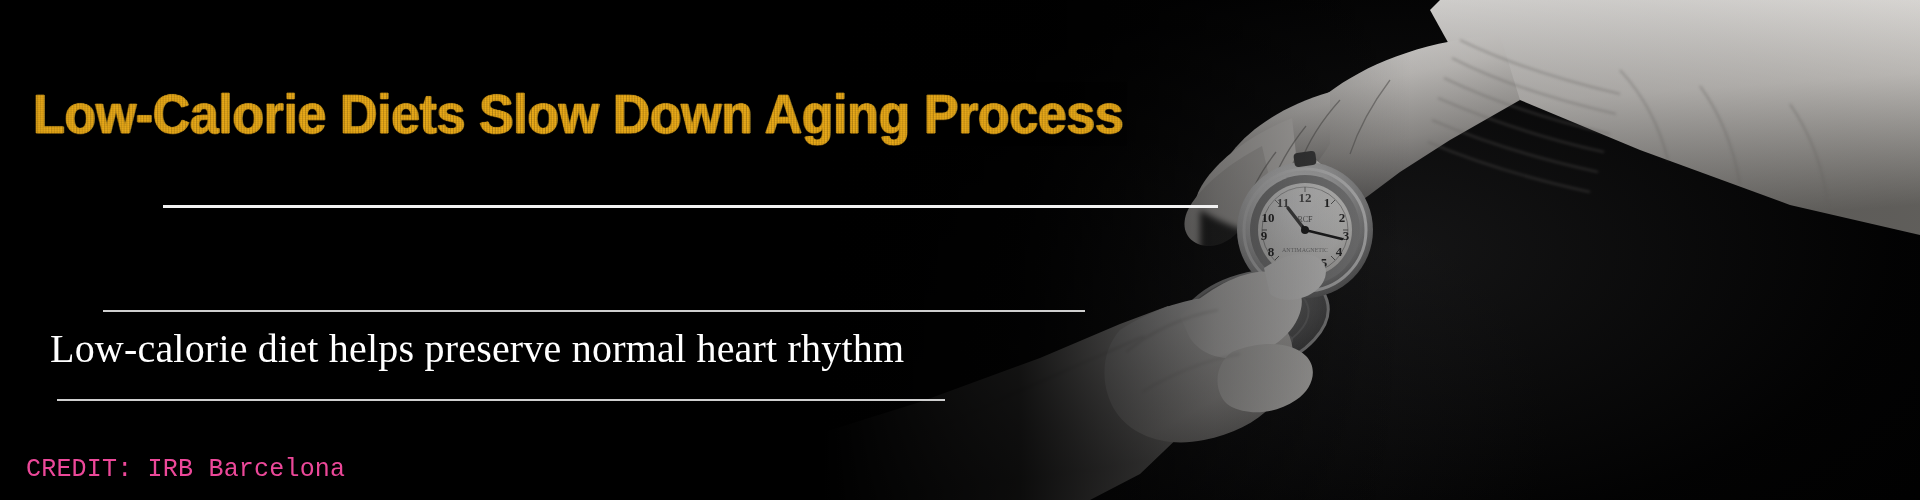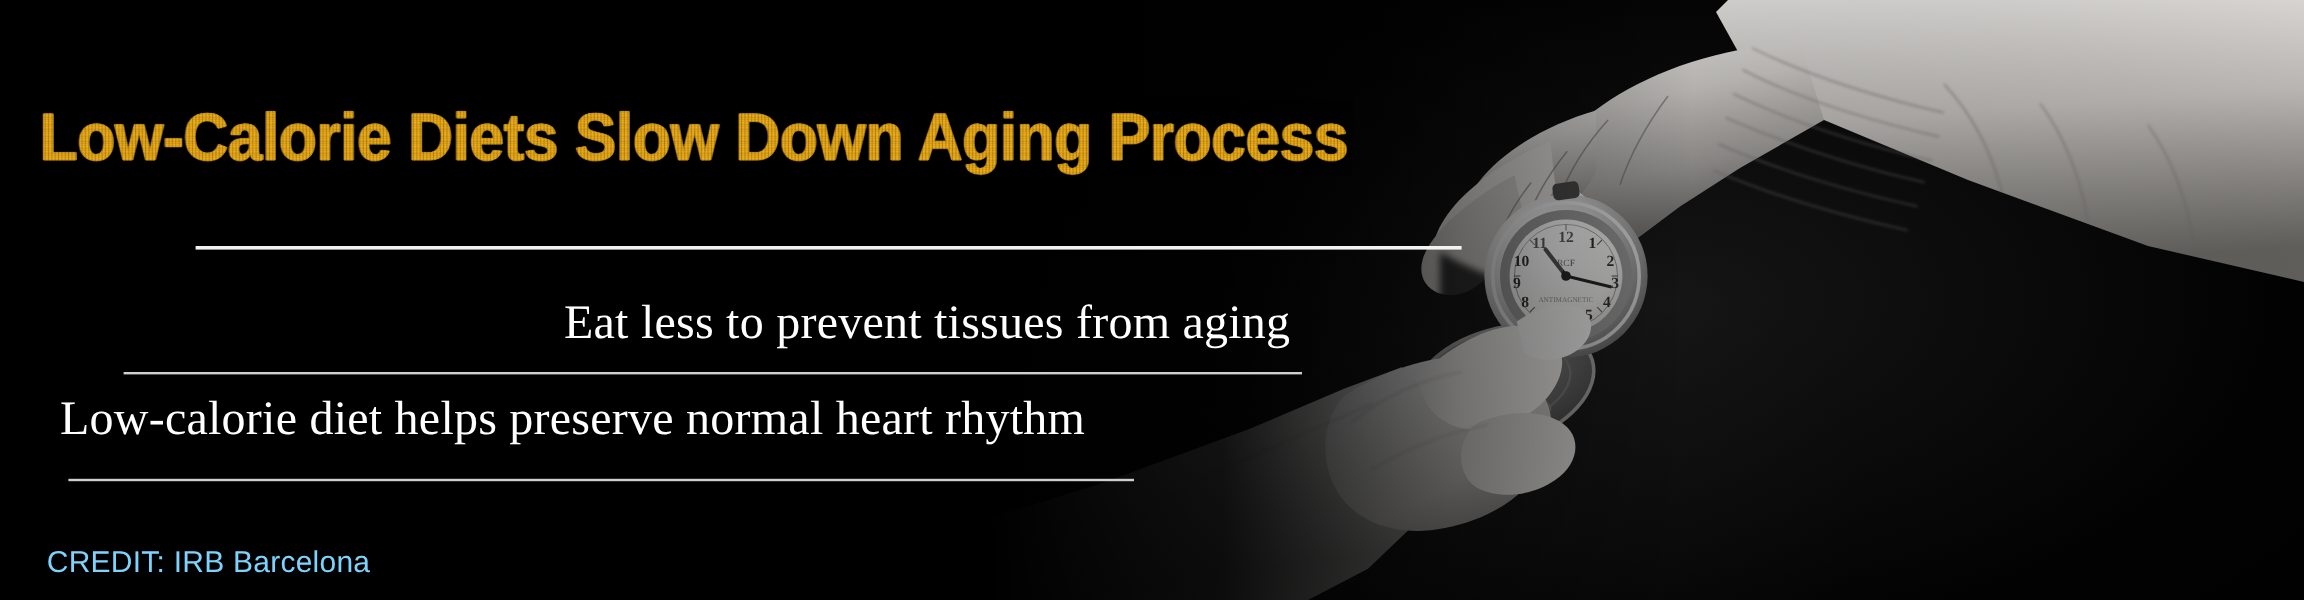--- a/index.html
+++ b/index.html
@@ -75,26 +75,25 @@
     color:#ffffff;
     white-space:nowrap;
     font-weight:400;
   }
   .sub-1{left:470px;top:245px;font-size:40px;letter-spacing:.2px;}
   .sub-2{left:50px;top:325px;font-size:40px;letter-spacing:.2px;}
 
   .credit{
     position:absolute;
     left:26px;top:455px;
-    font-family:Liberation Sans, sans-serif;
+    font-family:Liberation Mono, monospace;
     font-size:25px;
-    color:#7dd3fc;
+    color:#ec4899;
     letter-spacing:.2px;
     white-space:nowrap;
-    margin-left:13px;
   }
 </style>
 </head>
 <body>
 
 <div id="stage">
 
   <div class="photo">
     <svg width="1920" height="500" viewBox="0 0 1920 500" xmlns="http://www.w3.org/2000/svg">
       <defs>
@@ -279,21 +278,20 @@
     <div class="vignette"></div>
     <div class="leftfade"></div>
   </div>
 
   <div class="textlayer">
 
     <div class="headline">Low-Calorie Diets Slow Down Aging Process</div>
 
     <div class="rule rule-1"></div>
 
-    <div class="sub sub-1">Eat less to prevent tissues from aging</div>
 
     <div class="rule rule-2"></div>
 
     <div class="sub sub-2">Low-calorie diet helps preserve normal heart rhythm</div>
 
     <div class="rule rule-3"></div>
 
     <div class="credit">CREDIT: IRB Barcelona</div>
   </div>
 

